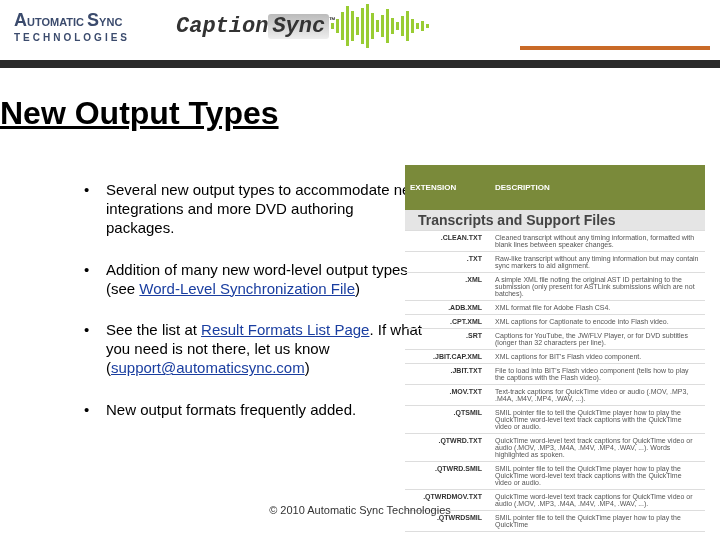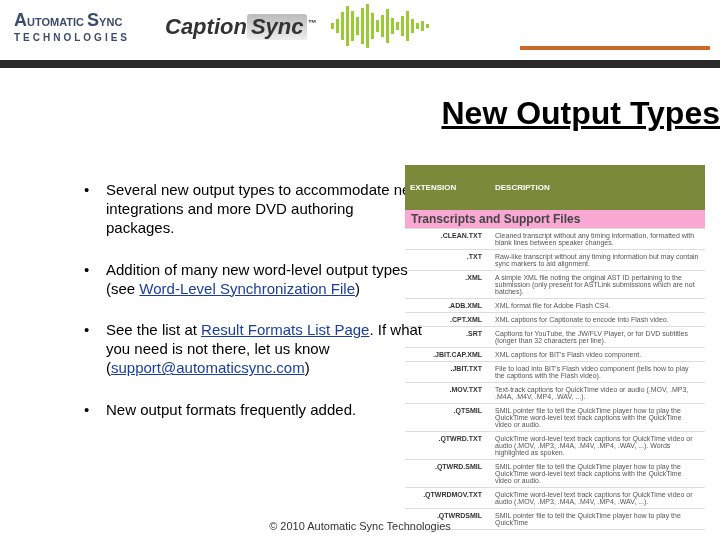--- a/index.html
+++ b/index.html
@@ -2,40 +2,40 @@
 <html><head>
 <meta charset="utf-8">
 <style>
   html,body{margin:0;padding:0;width:720px;height:540px;font-family:Arial,Helvetica,sans-serif;background:#fff;color:#000;}
   .slide{position:relative;width:720px;height:540px;overflow:hidden;}
   
   .header{position:relative;height:60px;border-bottom:8px solid #2a2a2a;}
   .logo-ast{position:absolute;left:14px;top:10px;font-size:11px;color:#3b4b6d;font-weight:bold;}
   .logo-ast .a{font-size:18px;}
   .logo-ast .line2{font-size:10px;letter-spacing:3px;color:#3b4b6d;}
-  .logo-cs{position:absolute;left:165px;top:14px;font-size:22px;font-weight:bold;font-style:italic;color:#333;}
+  .logo-cs{position:absolute;left:176px;top:14px;font-size:22px;font-weight:bold;font-style:italic;color:#333;font-family:Liberation Mono, monospace;}
   .logo-cs .box{display:inline-block;background:linear-gradient(#bbb,#eee);padding:0 4px;border-radius:3px;color:#333;}
   .wave{position:absolute;left:330px;top:4px;width:180px;height:48px;}
   .wave span{display:inline-block;width:3px;background:#9c3;margin:0 1px;vertical-align:middle;}
   .hr-orange{position:absolute;left:520px;top:46px;width:190px;height:4px;background:#c96a27;}
   
-  .title{position:absolute;left:0;top:95px;width:720px;text-align:right;font-size:32px;font-weight:bold;text-decoration:underline;}
+  .title{position:absolute;left:0;top:95px;width:720px;text-align:left;font-size:32px;font-weight:bold;text-decoration:underline;}
   
   .bullets{position:absolute;left:44px;top:165px;width:340px;font-size:15px;line-height:1.28;}
   .bullets li{margin-bottom:22px;list-style:none;position:relative;padding-left:22px;}
   .bullets li::before{content:"•";position:absolute;left:0;top:0;}
   .link{color:#1a3ea0;text-decoration:underline;cursor:pointer;}
   
   .tbl{position:absolute;left:405px;top:165px;width:300px;font-size:7px;border-collapse:collapse;color:#555;}
   .tbl th{background:#7a8a3a;color:#fff;font-size:8px;text-align:left;padding:18px 5px;text-transform:uppercase;}
   .tbl td{border-bottom:1px solid #ddd;padding:3px 5px;vertical-align:top;}
   .tbl td.ext{width:72px;font-weight:bold;color:#333;text-align:right;padding-right:8px;}
-  .tbl tr.section td{background:#f9a8d4;font-weight:bold;color:#444;font-size:12px;padding:2px 6px;}
+  .tbl tr.section td{background:#e5e5e5;font-weight:bold;color:#444;font-size:14px;padding:2px 13px;}
   
-  .footer{position:absolute;left:0;bottom:8px;width:720px;text-align:center;font-size:11px;color:#333;}
+  .footer{position:absolute;left:0;bottom:24px;width:720px;text-align:center;font-size:11px;color:#333;}
 </style>
 </head>
 <body>
 
 <div class="slide">
 
   <div class="header">
     <div class="logo-ast">
       <span class="a">A</span><span>UTOMATIC</span>
       <span class="a">S</span><span>YNC</span><br>

